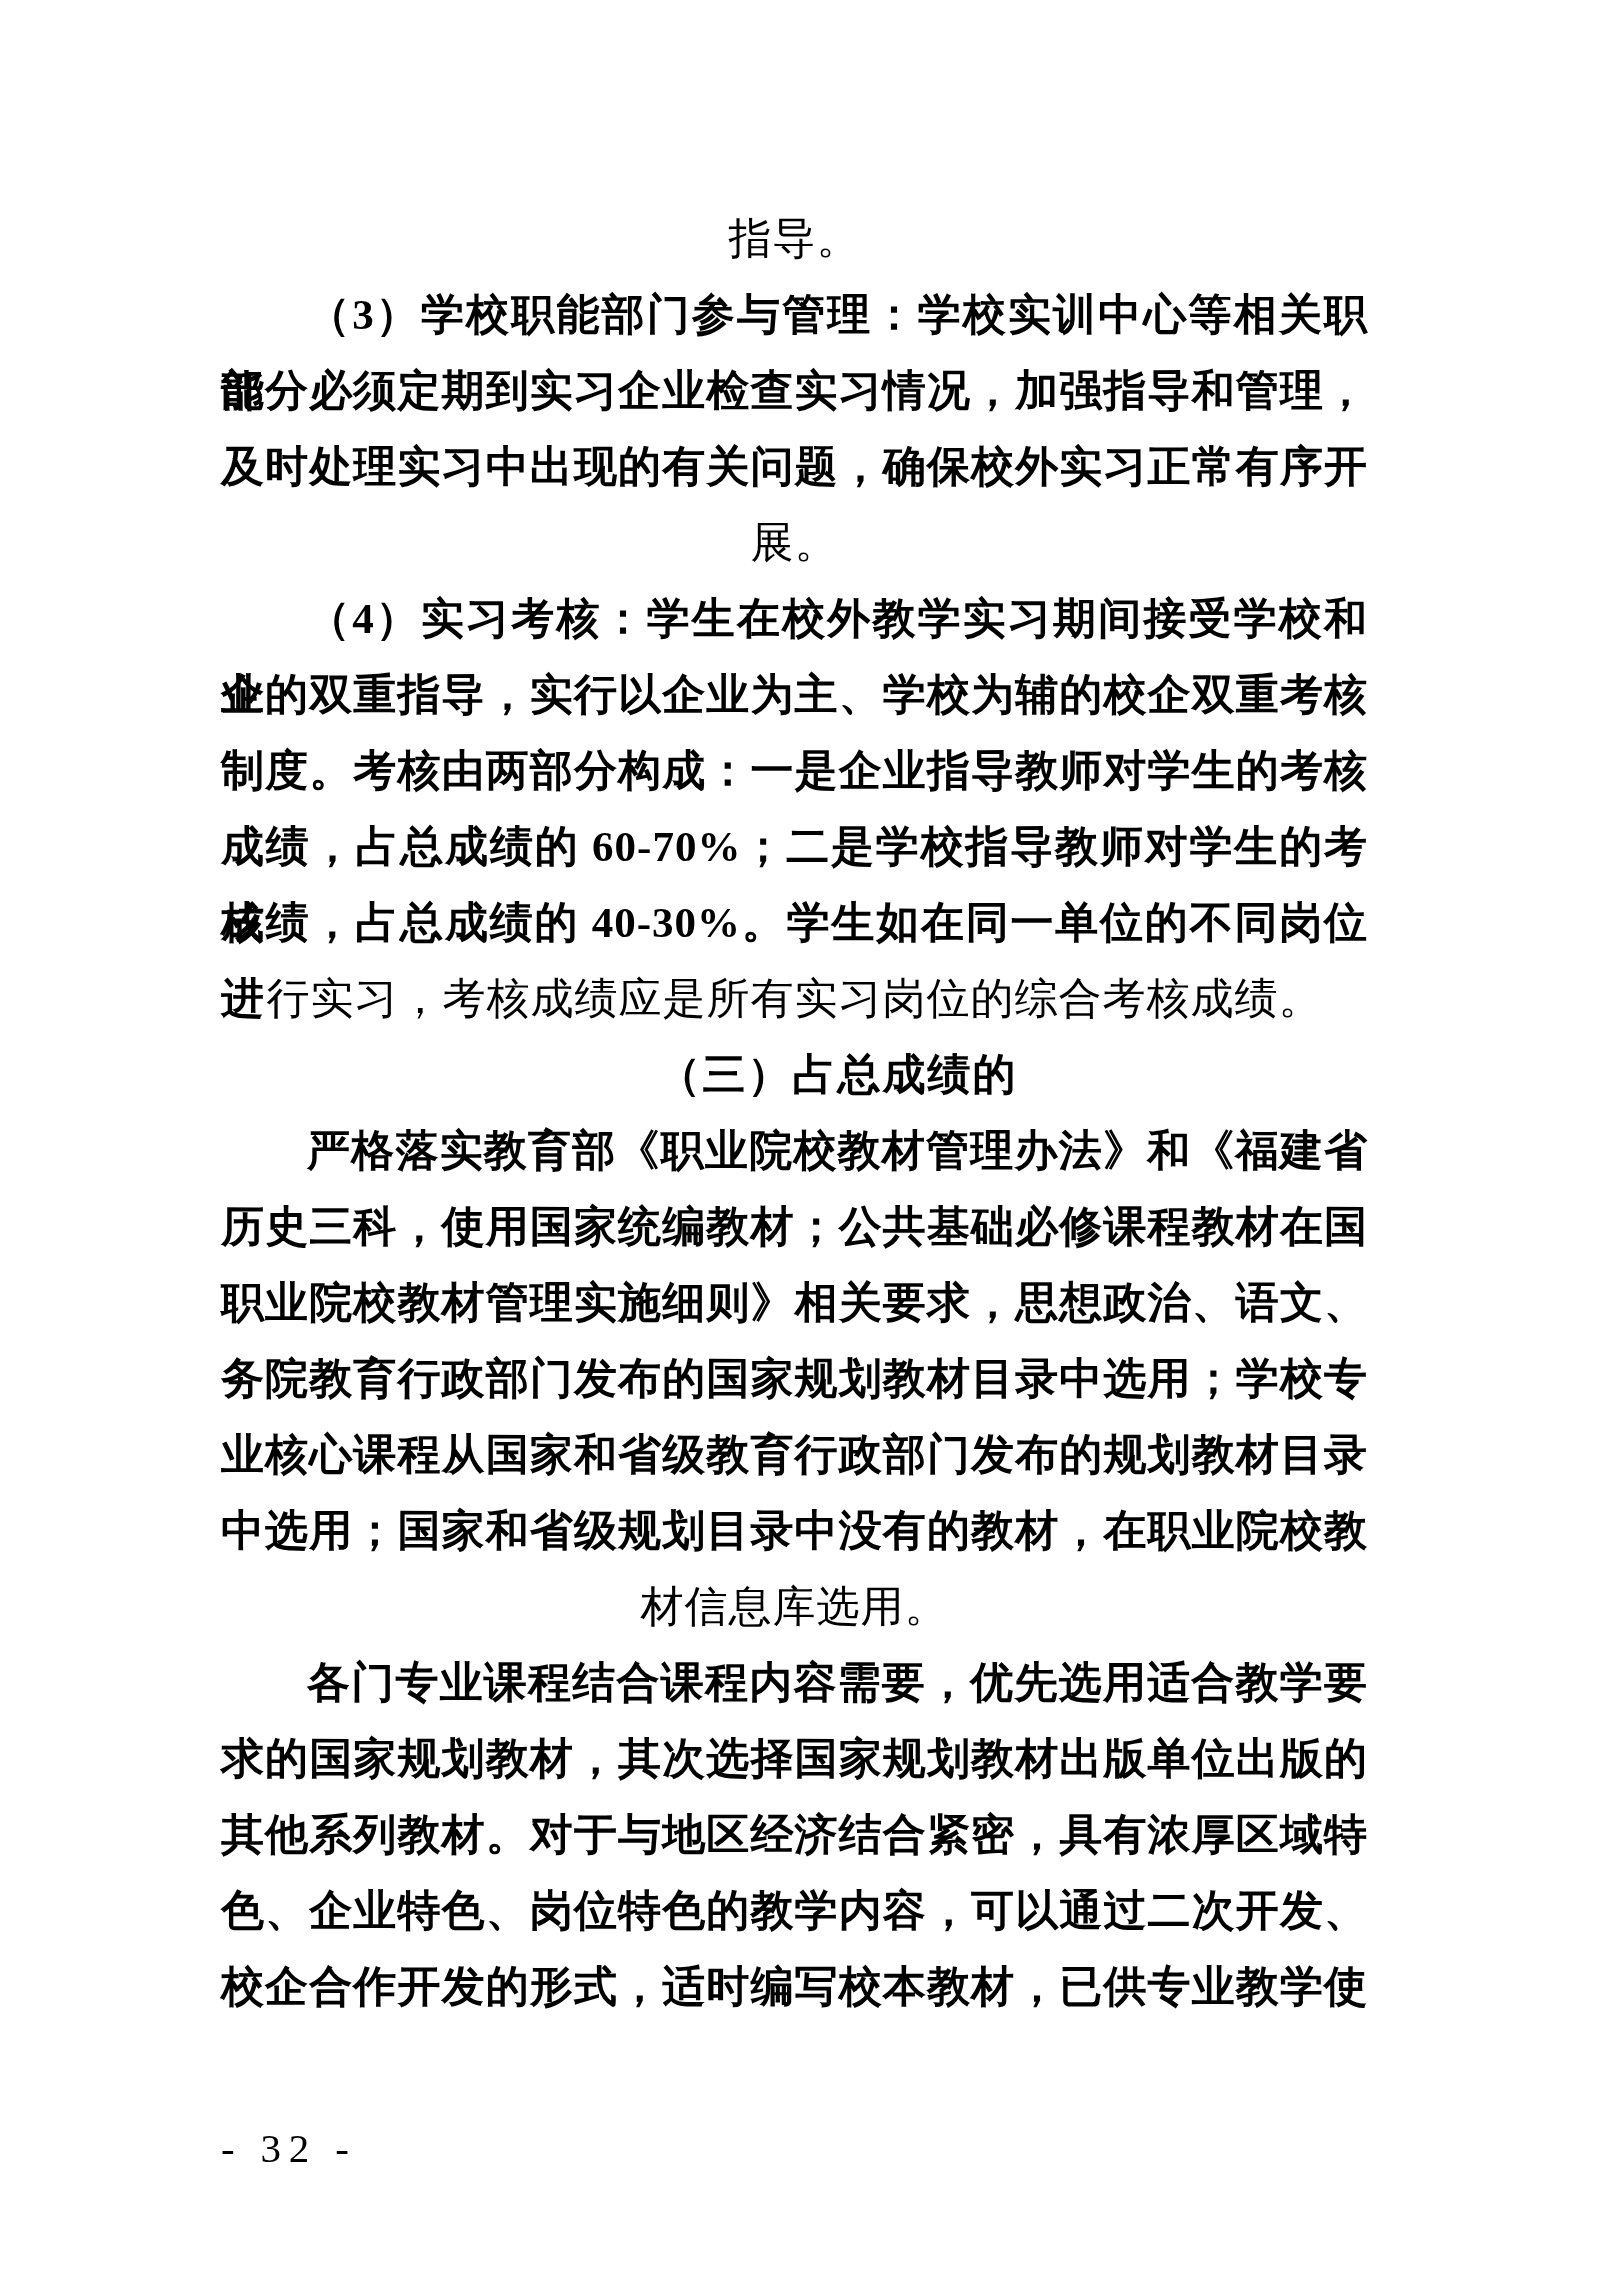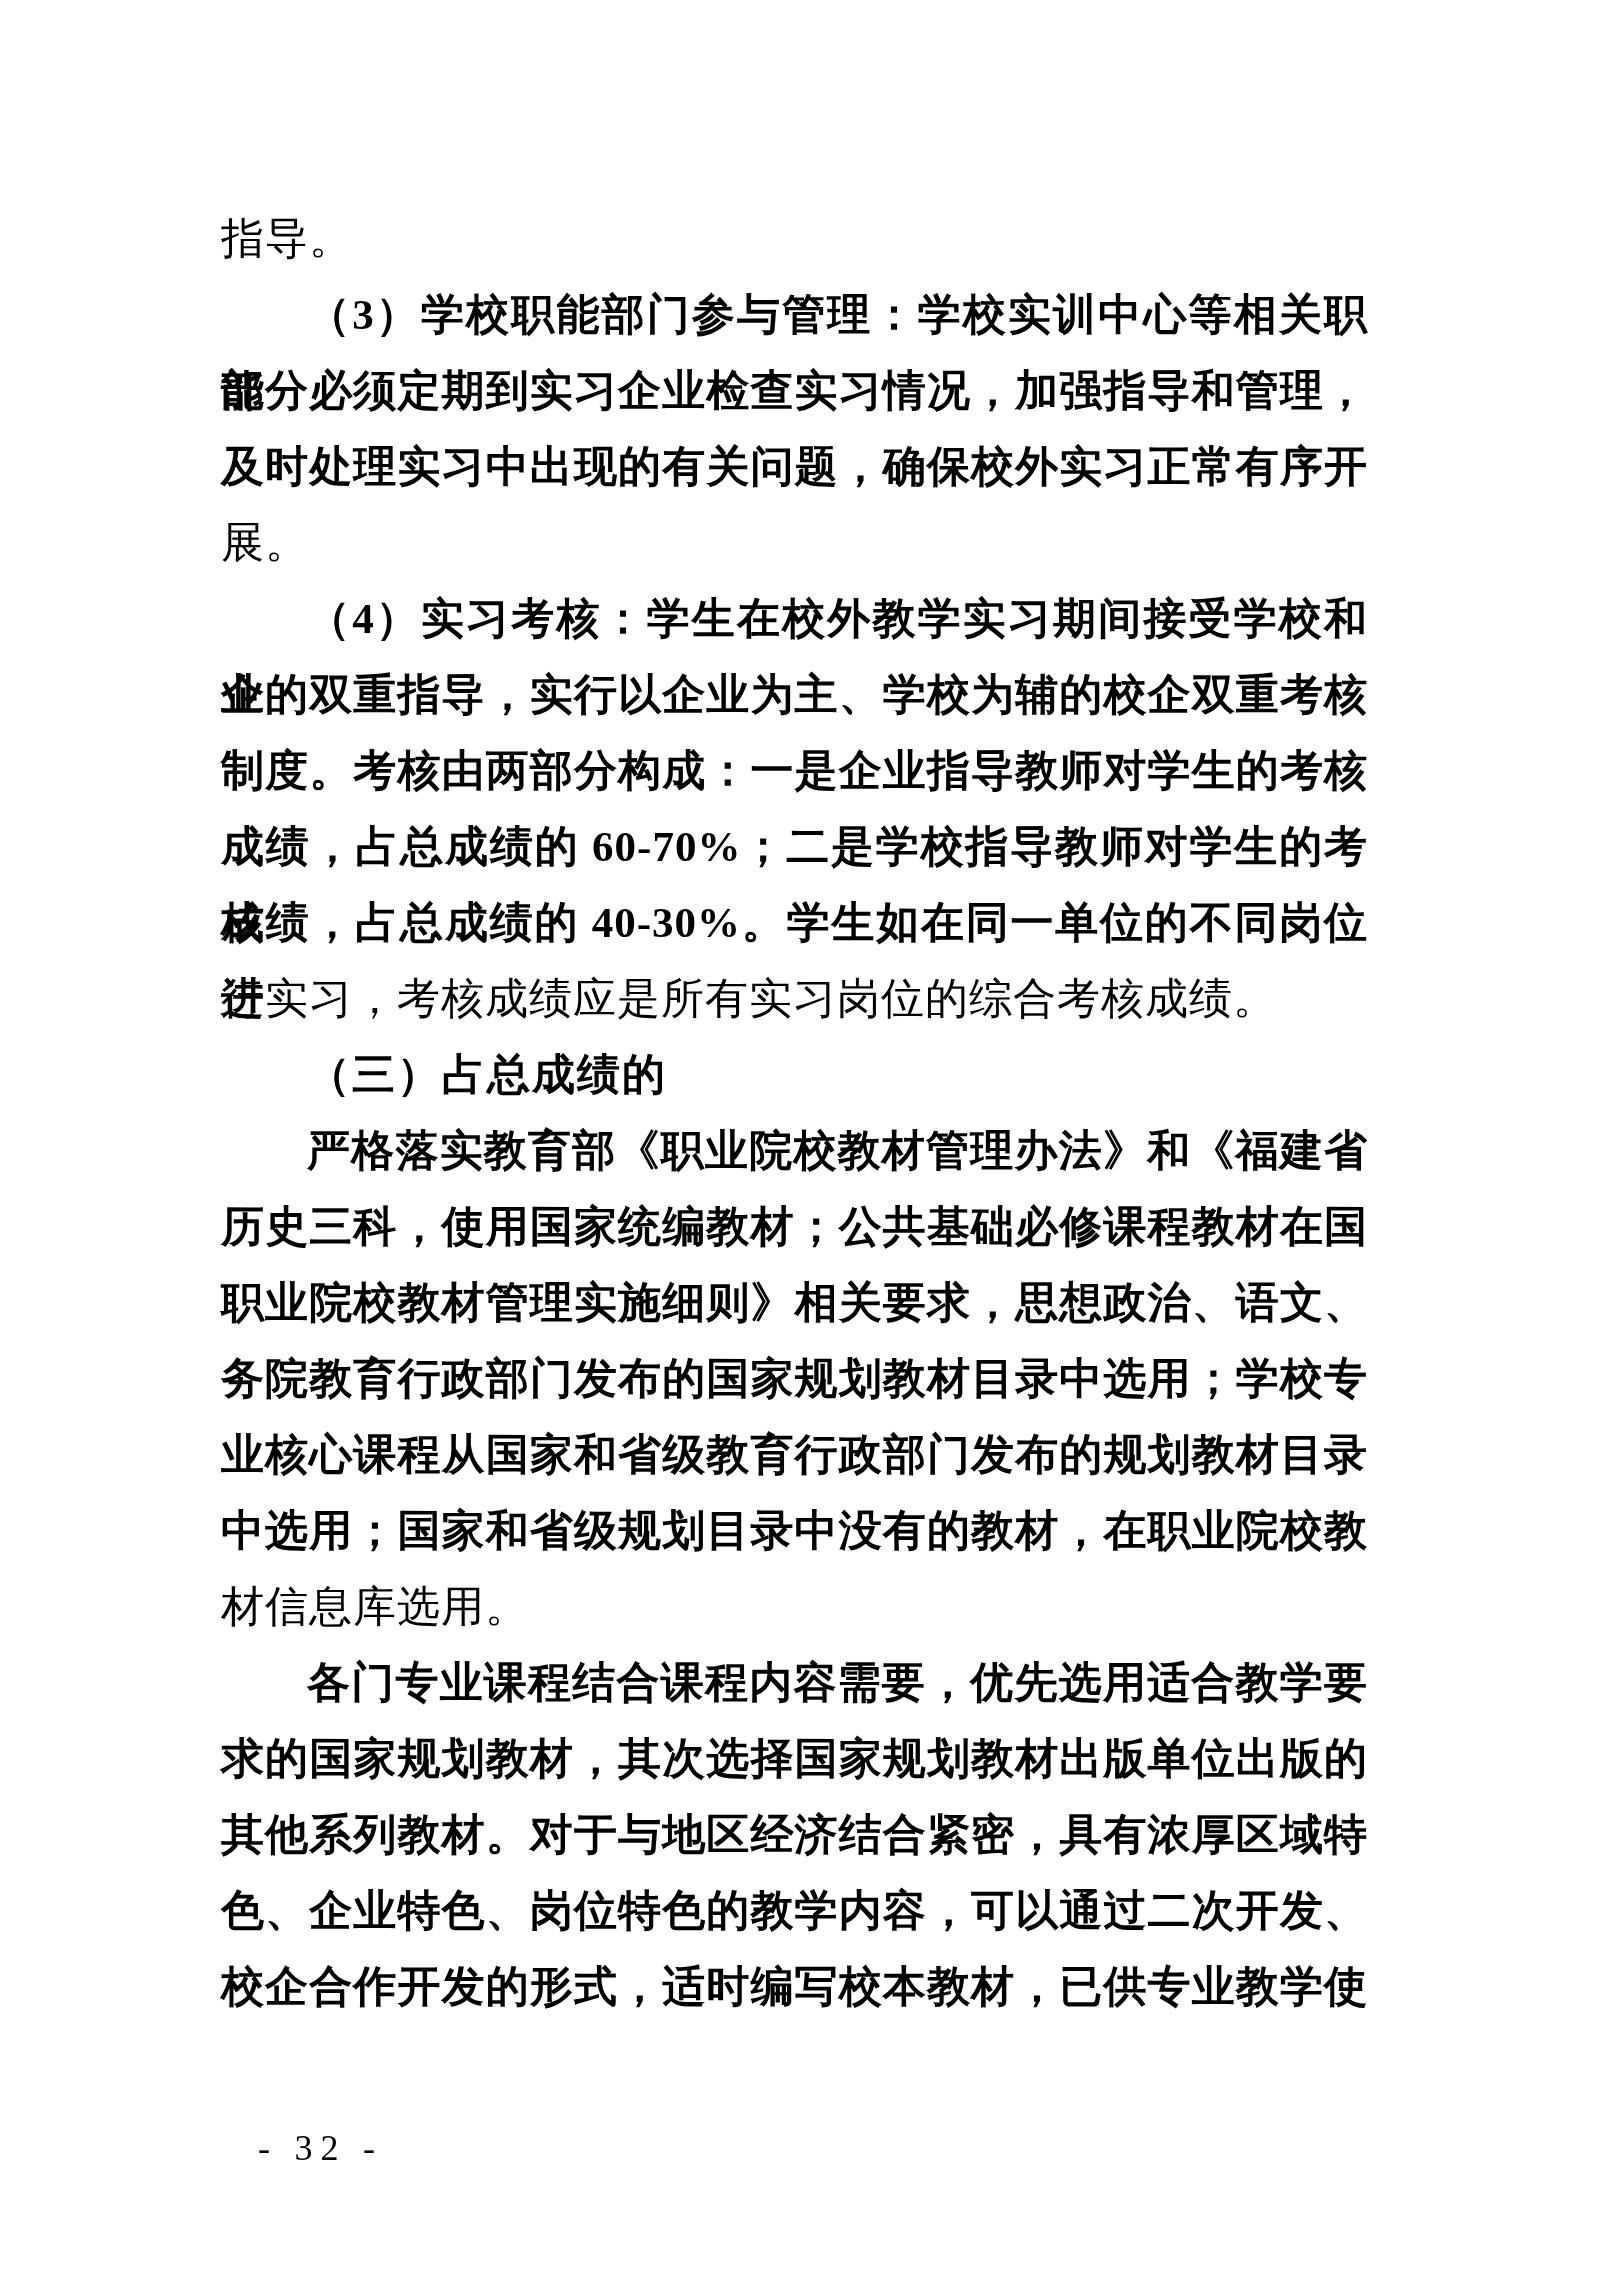--- a/index.html
+++ b/index.html
@@ -17,43 +17,42 @@
     left: 221px;
     top: 201px;
     width: 1147px;
   }
   .line {
     height: 76px;
     line-height: 76px;
     font-size: 43px;
     letter-spacing: 1px;
     white-space: nowrap;
-    text-align: left;
+    text-align: center;
   }
   .line.just {
     white-space: normal;
     text-align: justify;
     text-align-last: justify;
     font-weight: bold;
   }
   .line.indent { text-indent: 2em; }
   .line.bold {
     font-weight: 700;
     letter-spacing: 2px;
   }
   .page-number {
     position: absolute;
     left: 221px;
     top: 2119px;
     height: 59px;
     line-height: 59px;
-    font-size: 36px;
+    font-size: 41px;
     letter-spacing: 7.8px;
     font-family: "Liberation Serif", "DejaVu Serif", serif;
-    margin-left: 37px;
   }
 </style>
 </head>
 <body>
 
 <div class="page">
   <div class="text-block" id="lines-container">
       <div class="line">指导。</div>
       <div class="line indent just">（3）学校职能部门参与管理：学校实训中心等相关职能</div>
       <div class="line just">部分必须定期到实习企业检查实习情况，加强指导和管理，</div>

